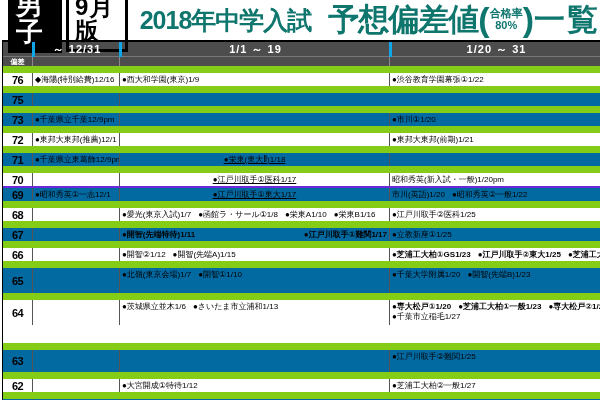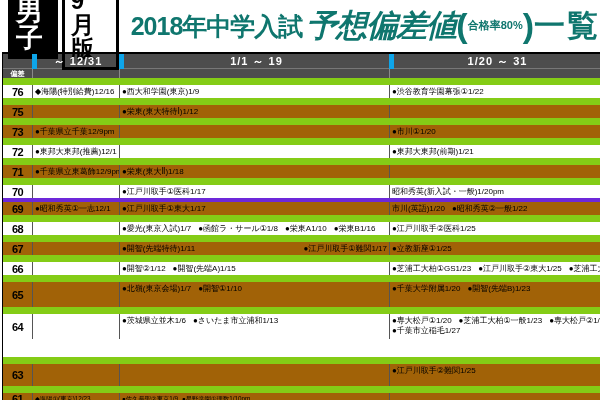--- a/index.html
+++ b/index.html
@@ -1,61 +1,61 @@
 <!DOCTYPE html>
 <html><head>
 <meta charset="utf-8">
 <style>
   html,body{margin:0;padding:0;background:#ffffff;width:600px;height:400px;overflow:hidden;
     font-family:"Liberation Sans","DejaVu Sans",sans-serif;-webkit-font-smoothing:antialiased;}
   
-  .titlebar{display:flex;align-items:center;height:52px;padding-left:8px;}
+  .titlebar{display:flex;align-items:center;height:40px;padding-left:8px;}
   .badge-gender{background:#000;color:#fff;font-weight:bold;font-size:27px;line-height:1;
     padding:5px 8px 7px 8px;letter-spacing:1px;}
   .badge-edition{border:3px solid #000;color:#000;font-weight:bold;font-size:24px;line-height:1;
     padding:4px 6px 6px 6px;margin-left:4px;letter-spacing:1px;}
   .title-text{display:flex;align-items:center;margin-left:12px;color:#0f766e;white-space:nowrap;}
   .title-year{font-size:25px;font-weight:bold;letter-spacing:-1px;}
-  .title-main{font-size:31px;font-weight:900;letter-spacing:-1px;margin-left:4px;font-style:italic;}
+  .title-main{font-size:31px;font-weight:900;letter-spacing:-1px;margin-left:17px;}
   .title-paren{display:flex;align-items:center;font-weight:900;}
   .paren-glyph{font-size:34px;font-weight:bold;line-height:0.8;}
-  .paren-stack{display:flex;flex-direction:row;align-items:center;line-height:1.05;}
+  .paren-stack{display:flex;flex-direction:column;align-items:center;line-height:1.05;}
   .paren-stack span{font-size:11px;font-weight:bold;}
   .title-suffix{font-size:31px;font-weight:700;letter-spacing:2px;}
   
   .tbl{margin-left:2px;width:598px;border-top:2px solid #000;border-left:1px solid #000;
     border-right:1px solid #000;}
   .hdr-row,.body-row{display:grid;grid-template-columns:29px 87px 270px 212px;}
   .hdr-dates{background:#4d4d4d;height:14px;}
   .hdr-dates .hcell{color:#fff;font-size:11px;font-weight:bold;display:flex;align-items:center;
-    justify-content:center;border-left:5px solid #0ea5e9;letter-spacing:1px;}
+    justify-content:center;border-left:3px solid #0ea5e9;letter-spacing:1px;}
   .hdr-dates .hcell:first-child{border-left:none;}
   .hdr-hensa{background:#4d4d4d;height:9px;border-top:1px solid #777;}
   .hdr-hensa .hensa-label{color:#fff;font-size:7px;font-weight:bold;display:flex;
     align-items:center;justify-content:center;line-height:1;}
   .hdr-hensa .hcell{border-left:1px solid #8a8a8a;}
   .hdr-hensa .hcell:first-child{border-left:none;}
   .body-row{border-top:7px solid #84cc16;background:#fff;}
-  .body-row.shade{background:#a16207;}
-  .body-row.rule-above{border-top:4px solid #6d28d9;}
+  .body-row.shade{background:#0369a1;}
+  .body-row.rule-above{border-top:2px solid #6d28d9;}
   .body-row.size-n{height:13px;}
   .body-row.size-tall1{height:25px;}
   .body-row.size-tall2{height:22px;margin-top:18px;}
   .body-row.size-s{height:11.6px;}
   .dev-cell{display:flex;align-items:center;justify-content:center;font-weight:bold;
     font-size:11px;color:#000;letter-spacing:-0.5px;}
   .size-tall1 .dev-cell,.size-tall2 .dev-cell{align-items:center;}
   .cell{border-left:1px solid #555;display:flex;flex-direction:column;justify-content:center;
     padding:0 2px;overflow:hidden;}
   .size-tall1 .cell,.size-tall2 .cell{justify-content:flex-start;padding-top:2px;}
   .line{display:flex;align-items:center;gap:7px;white-space:nowrap;font-size:8px;color:#000;
     line-height:1.25;}
   .size-s .line{font-size:6.3px;gap:4px;}
-  .line.right{justify-content:flex-start;}
-  .line.spread{justify-content:space-between;}
+  .line.right{justify-content:center;text-decoration:underline;}
+  .line.spread{justify-content:space-between;font-weight:bold;}
   .line.center{}
   .line span{display:inline-block;}
 </style>
 </head>
 <body>
 
 <div class="titlebar">
   <div class="badge-gender">男子</div>
   <div class="badge-edition">9月版</div>
   <div class="title-text">
@@ -101,25 +101,20 @@
         </div>
         <div class="cell">
           <div class="line">
             <span>●渋谷教育学園幕張①1/22</span>
           </div>
         </div>
       </div>
       <div class="body-row size-n shade">
         <div class="dev-cell">75</div>
         <div class="cell"></div>
-        <div class="cell">
-          <div class="line">
-            <span>●栄東(東大特待Ⅰ)1/12</span>
-          </div>
-        </div>
         <div class="cell"></div>
       </div>
       <div class="body-row size-n shade">
         <div class="dev-cell">73</div>
         <div class="cell">
           <div class="line">
             <span>●千葉県立千葉12/9pm</span>
           </div>
         </div>
         <div class="cell"></div>
@@ -278,20 +273,34 @@
       <div class="body-row size-tall2 shade">
         <div class="dev-cell">63</div>
         <div class="cell"></div>
         <div class="cell"></div>
         <div class="cell">
           <div class="line">
             <span>●江戸川取手②難関1/25</span>
           </div>
         </div>
       </div>
+      <div class="body-row size-n">
+        <div class="dev-cell">62</div>
+        <div class="cell"></div>
+        <div class="cell">
+          <div class="line">
+            <span>●大宮開成①特待1/12</span>
+          </div>
+        </div>
+        <div class="cell">
+          <div class="line center">
+            <span>●芝浦工大柏②一般1/27</span>
+          </div>
+        </div>
+      </div>
       <div class="body-row size-s shade">
         <div class="dev-cell">61</div>
         <div class="cell">
           <div class="line">
             <span>◆海陽①(東京)12/23</span>
           </div>
         </div>
         <div class="cell">
           <div class="line">
             <span>●佐久長聖②東京1/9</span>

